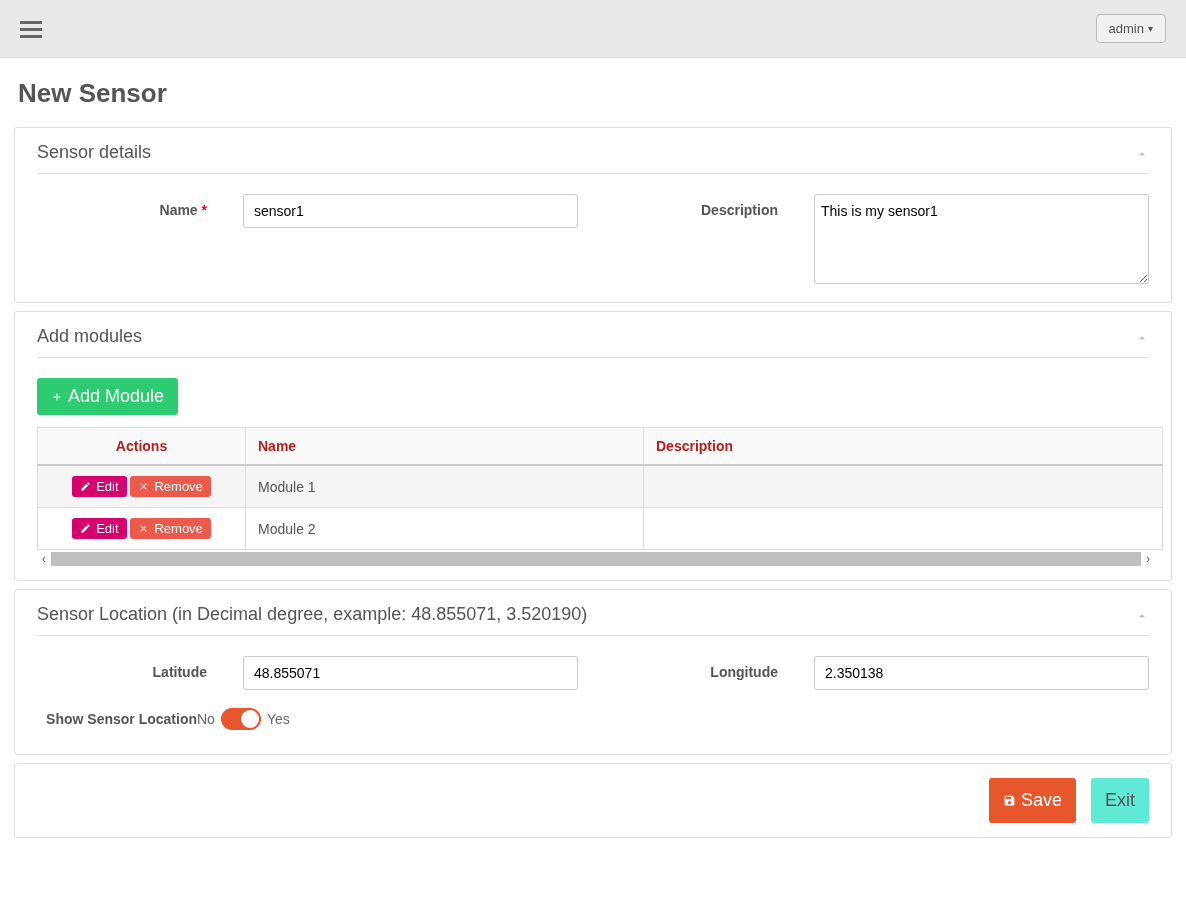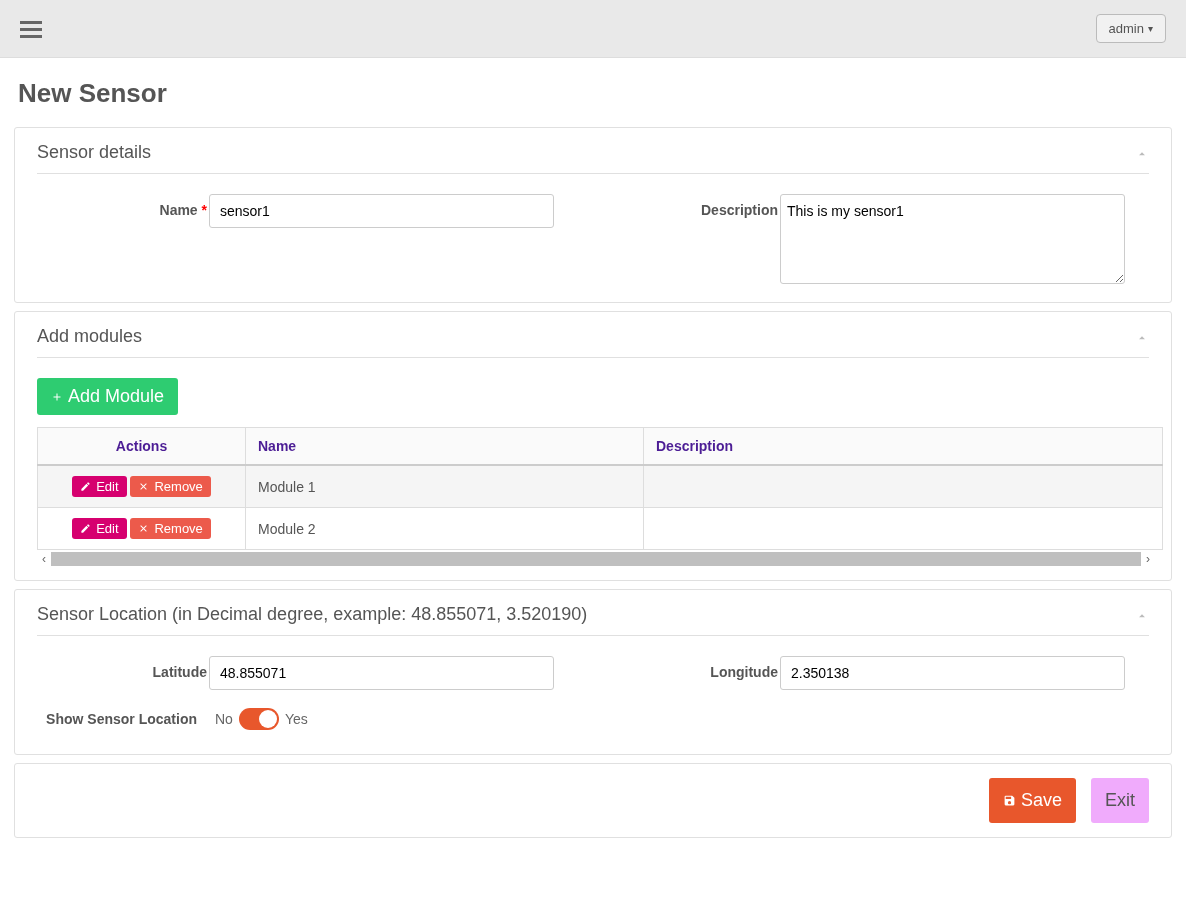--- a/index.html
+++ b/index.html
@@ -8,41 +8,41 @@
   .hamburger { width: 24px; height: 24px; cursor: pointer; }
   .hamburger-line { width: 22px; height: 3px; background: #666; margin: 4px 0; }
   .user-btn { border: 1px solid #bbb; background: #f1f1f1; border-radius: 4px; padding: 6px 12px; font-size: 13px; color: #555; cursor: pointer; display: flex; align-items: center; gap: 4px; }
   .page-title { font-size: 26px; font-weight: 700; color: #555; padding: 20px 18px 10px; }
   .panel { border: 1px solid #e0e0e0; border-radius: 3px; margin: 8px 14px; background: #fff; padding-bottom: 12px; }
   .panel-header-row { display: flex; justify-content: space-between; align-items: center; padding: 14px 22px 10px; }
   .panel-title { font-size: 18px; color: #555; font-weight: 400; }
   .panel-divider { height:1px; background:#e0e0e0; margin: 0 22px 14px; }
   .collapse-icon { color: #aaa; cursor: pointer; }
   .form-row { display: flex; padding: 6px 22px; gap: 30px; }
-  .form-group { display: flex; align-items: flex-start; gap: 2px; flex: 1; }
+  .form-group { display: flex; align-items: flex-start; gap: 36px; flex: 1; }
   .form-label { width: 170px; text-align: right; font-weight: 700; color: #555; padding-top: 8px; font-size: 14px; }
   .req { color: red; }
   .text-input { flex: 1; max-width: 345px; height: 34px; border: 1px solid #ccc; border-radius: 3px; padding: 0 10px; font-size: 14px; background:#fff; }
   .textarea { flex: 1; max-width: 345px; height: 90px; border: 1px solid #ccc; border-radius: 3px; padding: 8px 6px; font-size: 14px; resize: both; font-family: inherit; }
   .btn { border: none; border-radius: 3px; padding: 6px 12px; font-size: 18px; cursor: pointer; display: inline-flex; align-items: center; gap: 5px; }
   .btn-green { background: #2ecc71; color: #fff; padding: 8px 14px; margin: 6px 22px 12px; }
   .btn-pink { background: #d6006f; color: #fff; font-size: 13px; padding: 3px 8px; }
   .btn-red { background: #ec5a4b; color: #fff; font-size: 13px; padding: 3px 8px; }
   .btn-orange { background: #e8572c; color: #fff; padding: 8px 14px; }
-  .btn-grey { background: #f0abfc; color: #555; padding: 12px 14px; justify-content: center; }
+  .btn-grey { background: #5eead4; color: #555; padding: 12px 14px; justify-content: center; }
   table { width: calc(100% - 30px); margin: 0 16px 0 22px; border-collapse: collapse; border: 1px solid #ddd; }
-  th { background: #fafafa; border: 1px solid #ddd; border-bottom: 2px solid #ccc; padding: 10px 12px; text-align: left; font-weight: 700; color: #4c1d95; font-size: 14px; }
+  th { background: #fafafa; border: 1px solid #ddd; border-bottom: 2px solid #ccc; padding: 10px 12px; text-align: left; font-weight: 700; color: #b91c1c; font-size: 14px; }
   th.actions-col { text-align: center; width: 208px; }
   td { border: 1px solid #ddd; padding: 10px 12px; vertical-align: middle; }
   tr.alt { background: #f5f5f5; }
   td.actions-cell { text-align: center; }
   .scroll-strip { display: flex; align-items: center; margin: 0 16px 0 22px; height: 18px; }
   .scroll-arrow { width: 14px; text-align: center; color: #666; cursor: pointer; font-size: 12px; }
   .scroll-track { flex: 1; background: #bfbfbf; height: 14px; }
-  .toggle-row { display: flex; align-items: center; gap: 18px; padding: 12px 22px; }
+  .toggle-row { display: flex; align-items: center; padding: 12px 22px; }
   .toggle-label { width: 160px; text-align: right; font-weight: 700; color: #555; }
   .toggle-wrap { display: flex; align-items: center; gap: 6px; color: #666; }
   .toggle { width: 40px; height: 22px; background: #e8572c; border-radius: 11px; position: relative; cursor: pointer; }
   .toggle-knob { width: 18px; height: 18px; background: #fff; border-radius: 50%; position: absolute; top: 2px; right: 2px; }
   .footer-actions { display: flex; justify-content: flex-end; gap: 15px; padding: 14px 22px; }
   .chev { font-size: 10px; }
   svg { display: inline-block; vertical-align: middle; }
 </style>
 </head>
 <body>

